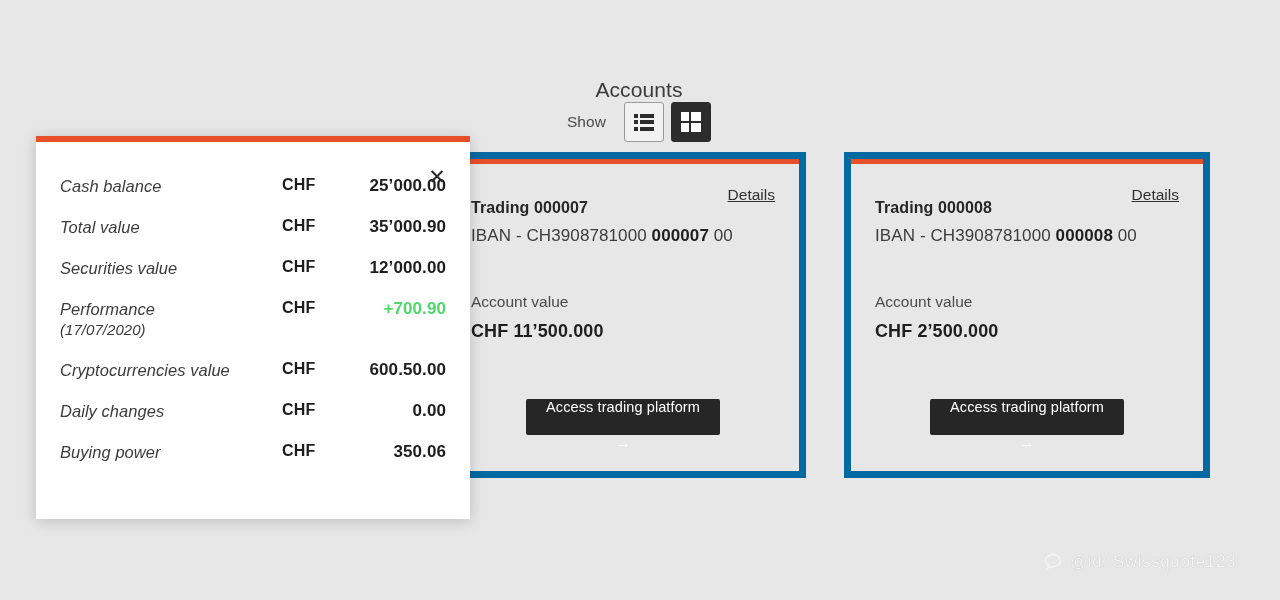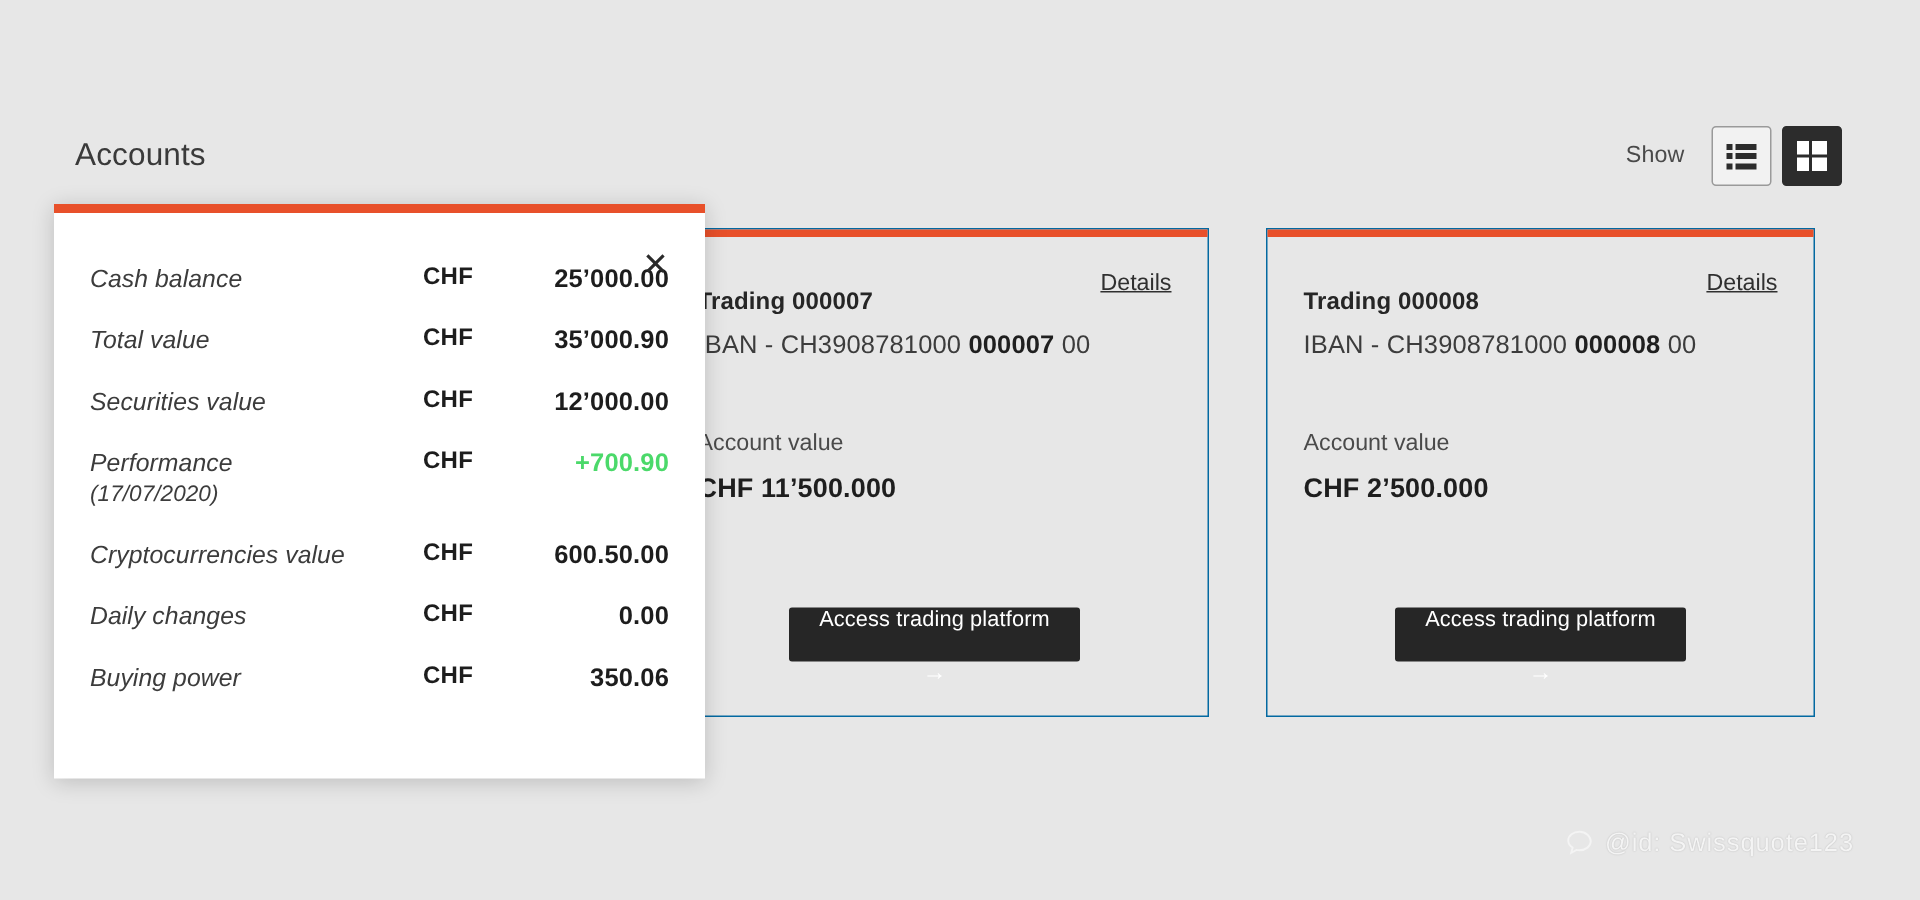--- a/index.html
+++ b/index.html
@@ -19,22 +19,22 @@
 
   
   .page-header {
     position: absolute;
     left: 0;
     top: 78px;
     width: 1280px;
     height: 52px;
     display: flex;
     align-items: center;
-    justify-content: space-between;
     padding: 0 52px 0 50px;
+    flex-direction: column;
   }
 
   .page-title {
     font-size: 21px;
     font-weight: 400;
     color: #3a3a3a;
     letter-spacing: 0.1px;
   }
 
   .view-switch {
@@ -119,21 +119,21 @@
     width: 1210px;
     height: 326px;
     display: flex;
     gap: 38px;
   }
 
   .account-card {
     width: 366px;
     height: 326px;
     background: #e7e7e7;
-    border: 1px solid #0369a1;
+    border: 7px solid #0369a1;
     position: relative;
     padding: 0;
     display: flex;
     flex-direction: column;
   }
 
   .card-accent {
     height: 5px;
     width: 100%;
     background: #e8502a;

